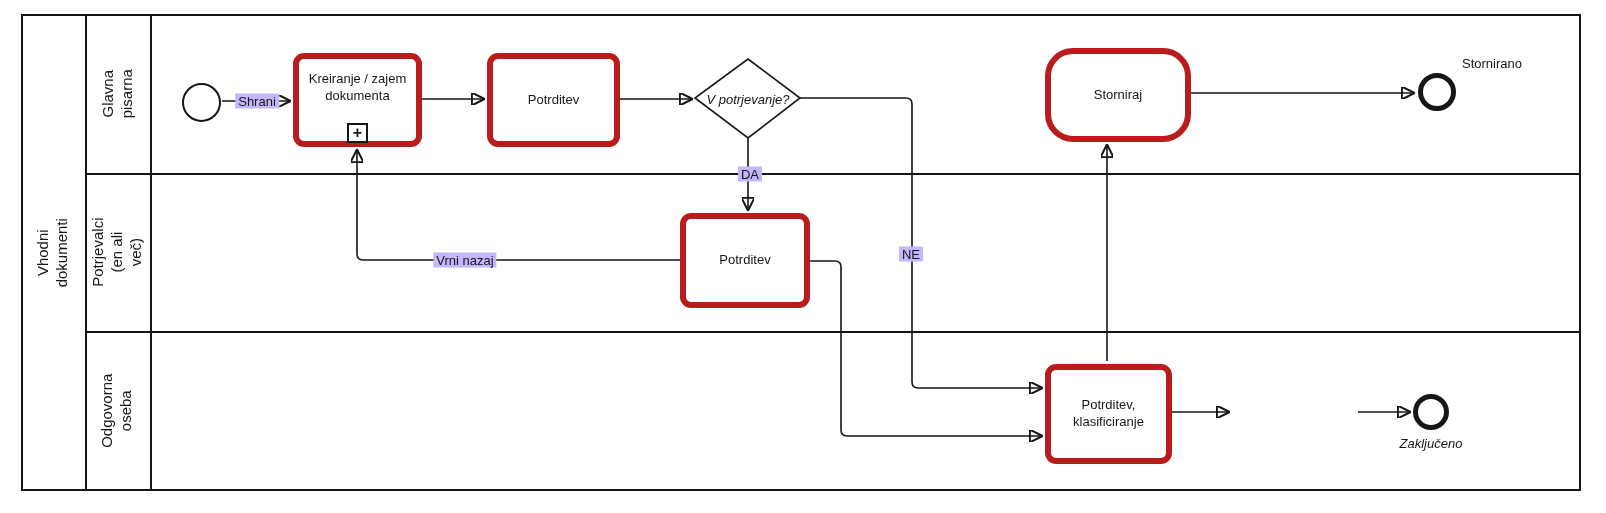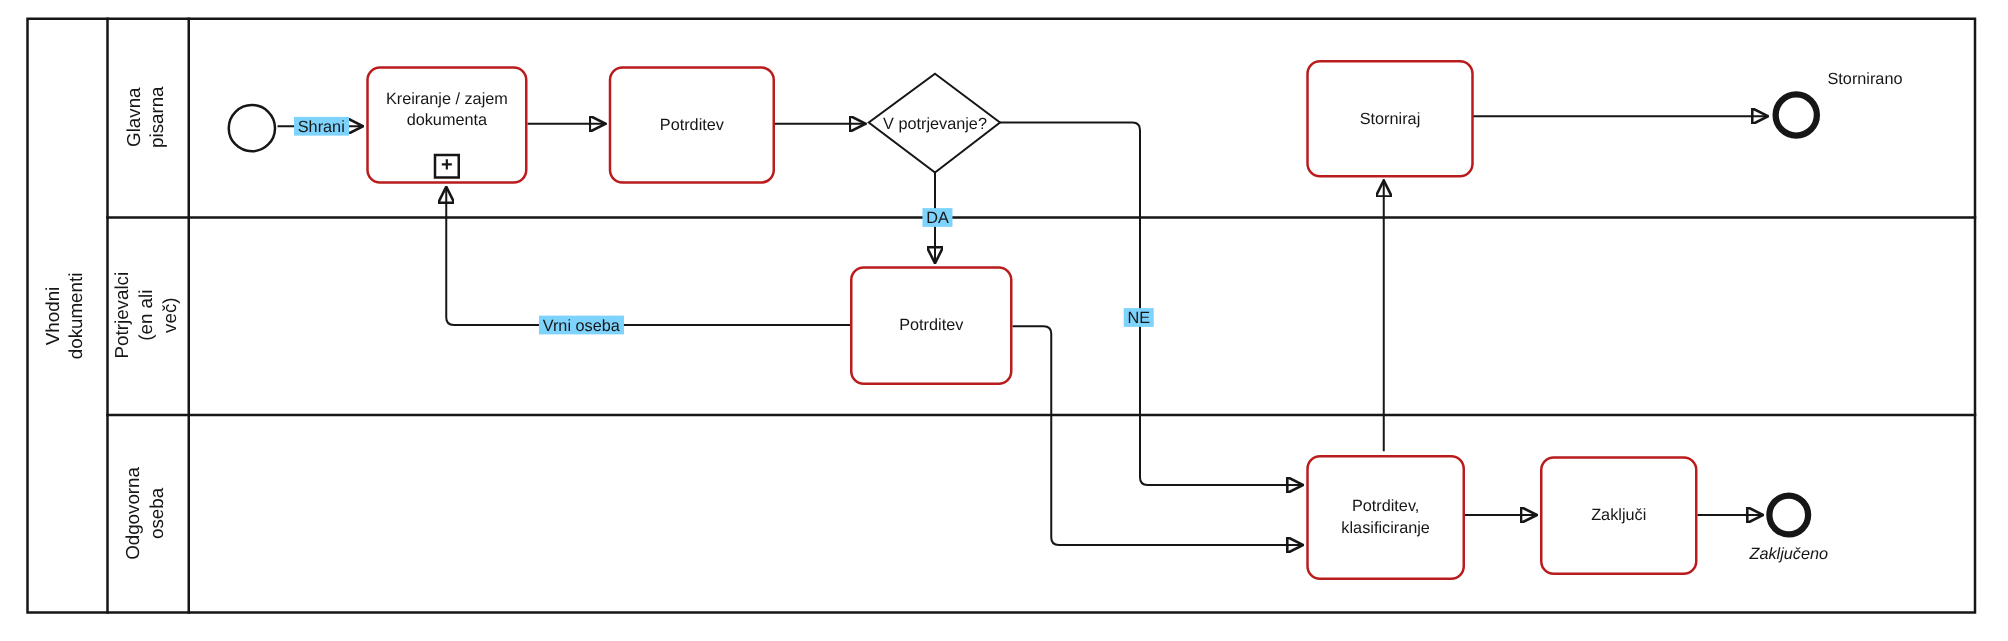--- a/index.html
+++ b/index.html
@@ -9,35 +9,35 @@
 
   
   .pool{position:absolute;left:21px;top:14px;width:1560px;height:477px;border:2px solid #161616;box-sizing:border-box;}
   .vdiv{position:absolute;top:14px;width:2px;height:477px;background:#161616;}
   .hdiv{position:absolute;left:85px;width:1496px;height:2px;background:#161616;}
   .labelcell{position:absolute;display:flex;align-items:center;justify-content:center;}
   .rot{transform:rotate(-90deg);white-space:pre-line;text-align:center;font-size:15px;line-height:1.25;color:#161616;}
   .pool-label .rot{font-size:15px;}
 
   
-  .task{position:absolute;box-sizing:border-box;border:2px solid #b91c1c;border-radius:11px;background:#ffffff;
+  .task{position:absolute;box-sizing:border-box;border:6px solid #b91c1c;border-radius:11px;background:#ffffff;
         display:flex;align-items:center;justify-content:center;text-align:center;
         font-size:13px;line-height:1.3;padding:2px 8px;}
   .task.subproc{padding-bottom:26px;}
   .submarker{position:absolute;box-sizing:border-box;border:2px solid #161616;background:#fff;
              display:flex;align-items:center;justify-content:center;font-size:16px;font-weight:bold;line-height:1;}
   .evt{position:absolute;box-sizing:border-box;border-radius:50%;background:#ffffff;}
   .evt.start{border:2px solid #161616;}
   .evt.end{border:5px solid #161616;}
 
   
-  .flabel{position:absolute;transform:translate(-50%,-50%);background:#7dd3fc;padding:0 3px;
+  .flabel{position:absolute;transform:translate(-50%,-50%);background:#c4b5fd;padding:0 3px;
           font-size:13px;white-space:nowrap;color:#161616;}
   .nolbg{background:transparent;}
-  .gwlabel{position:absolute;transform:translate(-50%,-50%);font-size:13px;white-space:nowrap;color:#161616;}
+  .gwlabel{position:absolute;transform:translate(-50%,-50%);font-size:13px;white-space:nowrap;color:#161616;font-style:italic;}
 
   svg.wires{position:absolute;left:0;top:0;}
   svg.wires path, svg.wires polygon{stroke:#161616;stroke-width:1.6;fill:none;}
   svg.wires polygon{fill:#ffffff;}
 </style>
 </head>
 <body>
 
 <div class="canvas">
 
@@ -96,32 +96,29 @@
   <div class="task" style="left:487px;top:53px;width:133px;height:94px;">
     <span>Potrditev</span>
   </div>
 
   <div class="gwlabel" style="left:748px;top:99px;">V potrjevanje?</div>
 
   <div class="task" style="left:680px;top:213px;width:130px;height:95px;">
     <span>Potrditev</span>
   </div>
 
-  <div class="task" style="left:1045px;top:48px;width:134px;height:94px;">
+  <div class="task" style="left:1045px;top:48px;width:146px;height:94px;border-radius:28px;">
     <span>Storniraj</span>
   </div>
 
   <div class="task" style="left:1045px;top:364px;width:127px;height:100px;">
     <span>Potrditev, klasificiranje</span>
   </div>
 
-  <div class="task" style="left:1232px;top:365px;width:126px;height:95px;">
-    <span>Zaključi</span>
-  </div>
 
   <div class="flabel" style="left:257px;top:101px;">Shrani</div>
   <div class="flabel" style="left:750px;top:174px;text-align:center;">DA</div>
   <div class="flabel" style="left:911px;top:254px;">NE</div>
-  <div class="flabel" style="left:465px;top:260px;">Vrni oseba</div>
+  <div class="flabel" style="left:465px;top:260px;">Vrni nazaj</div>
   <div class="flabel nolbg" style="left:1492px;top:63px;">Stornirano</div>
   <div class="flabel nolbg" style="left:1431px;top:443px;font-style:italic;">Zaključeno</div>
 
 </div>
 
 </body></html>

